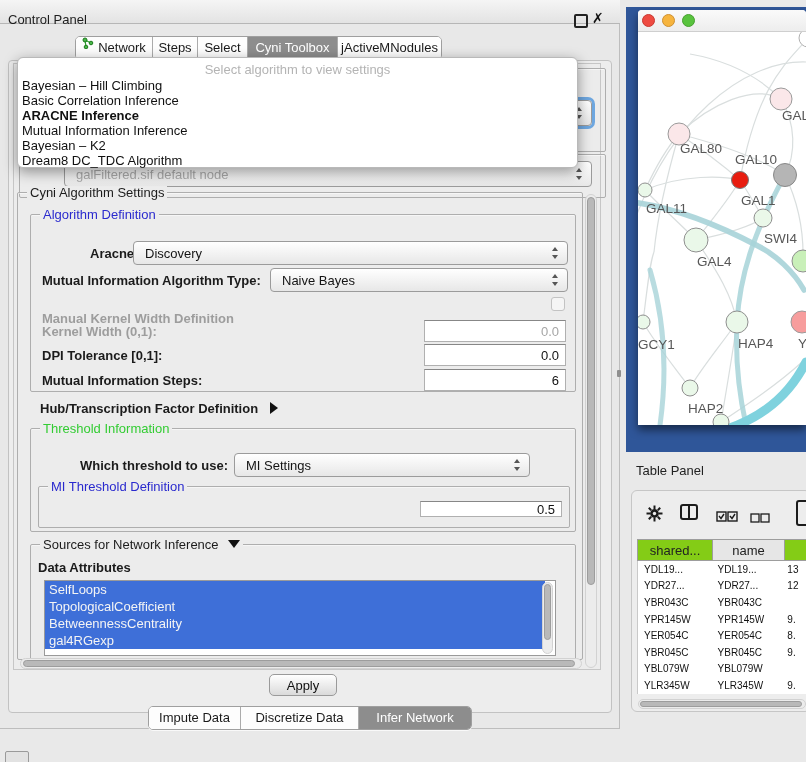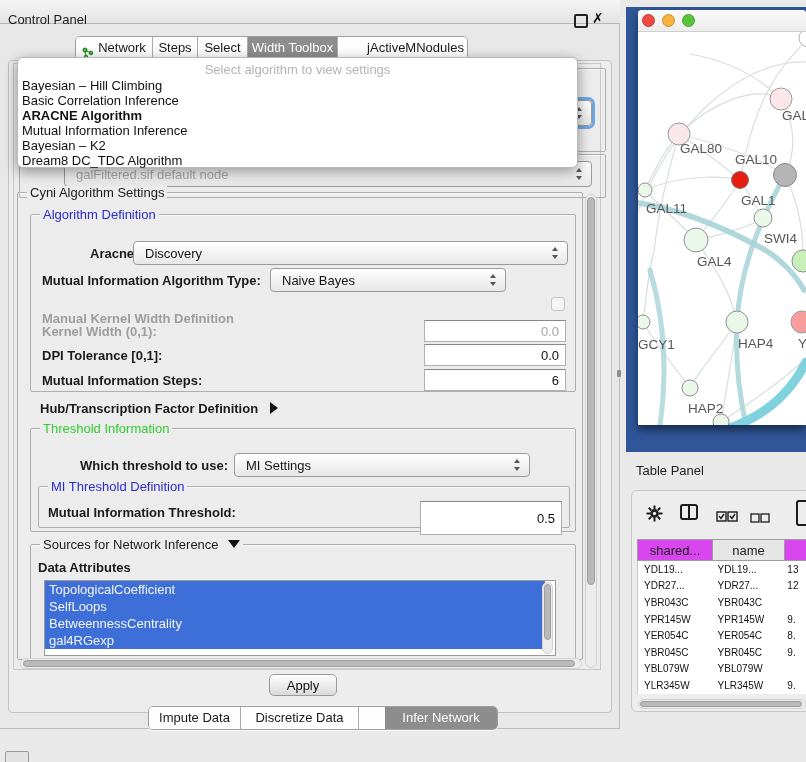--- a/index.html
+++ b/index.html
@@ -15,22 +15,22 @@
     border-bottom:1px solid #b6b6b6;box-sizing:border-box;}
   .cp-title{left:8px;top:12px;font-size:13px;color:#1d1d1d;}
   .win-float{left:574px;top:14px;width:10px;height:10px;border:2px solid #222;border-radius:2px;}
   .win-close{left:592px;top:10px;font-size:14px;font-weight:bold;color:#111;}
 
   
   .seg{display:flex;height:22px;border:1px solid #9f9f9f;border-radius:5px;background:#fdfdfd;
     overflow:hidden;box-shadow:0 1px 0 rgba(255,255,255,.7);}
   .seg .sg{height:22px;line-height:22px;text-align:center;font-size:13px;color:#1a1a1a;
     border-right:1px solid #ababab;box-sizing:border-box;background:#fdfdfd;display:flex;
-    align-items:flex-end;justify-content:center;gap:4px;}
-  .seg .sg:last-child{border-right:none;margin-left:26px;}
+    align-items:flex-start;justify-content:center;gap:4px;}
+  .seg .sg:last-child{border-right:none;}
   .seg .sg.sel{background:#8d8d8d;color:#fff;}
   .top-tabs{left:75px;top:36px;}
 
   
   .cp-main{left:8px;top:60px;width:604px;height:653px;background:#ededed;
     border:1px solid #c2c2c2;border-radius:4px;box-sizing:border-box;}
   .viewport{left:13px;top:63px;width:588px;height:607px;border:1px solid #c6c6c6;
     background:#ececec;box-sizing:border-box;}
 
   
@@ -91,21 +91,21 @@
   .light.red{background:#ee4b42;border:1px solid #c93830;}
   .light.yellow{background:#f6b43e;border:1px solid #cf9030;}
   .light.green{background:#59c33e;border:1px solid #47a02f;}
 
   .tp-titlebar{left:620px;top:452px;width:186px;height:36px;background:#e9e9e9;}
   .tp-title{left:636px;top:463px;font-size:13px;color:#222;}
   .tp-body{left:631px;top:490px;width:180px;height:222px;background:#ededed;border:1px solid #c6c6c6;
     border-radius:6px;box-sizing:border-box;}
   .th-cell{height:22px;box-sizing:border-box;border:1px solid #9d9d9d;border-left:none;
     font-size:13px;color:#222;display:flex;align-items:center;justify-content:center;}
-  .th-blue{background:#d946ef;}
+  .th-blue{background:#84cc16;}
   .th-gray{background:#e6e6e6;}
   .td-row{display:flex;height:16.6px;align-items:center;}
   .td-cell{font-size:10px;color:#111;white-space:nowrap;overflow:hidden;}
 
   svg text{font-family:"Liberation Sans","DejaVu Sans",sans-serif;}
 </style>
 </head>
 <body>
 
 <div id="canvas">
@@ -130,21 +130,21 @@
         </span>
         <span>Network</span>
       </div>
       <div class="sg" style="width:45px">
         <span>Steps</span>
       </div>
       <div class="sg" style="width:50px">
         <span>Select</span>
       </div>
       <div class="sg sel" style="width:90px">
-        <span>Width Toolbox</span>
+        <span>Cyni Toolbox</span>
       </div>
       <div class="sg" style="width:103px">
         <span>jActiveMNodules</span>
       </div>
     </div>
   </div>
 
   <div class="abs cp-main"></div>
   <div class="abs viewport"></div>
 
@@ -155,21 +155,21 @@
   <div class="abs grp" style="left:19px;top:154px;width:587px;height:44px;"></div>
   <div class="abs cmb" style="left:64px;top:161px;width:528px;height:26px;color:#a9a9a9;">
     <span>galFiltered.sif default node</span>
     <span class="arr"></span>
   </div>
 
   <div class="abs popup">
     <div class="hint">Select algorithm to view settings</div>
     <div class="itm">Bayesian – Hill Climbing</div>
     <div class="itm">Basic Correlation Inference</div>
-    <div class="itm sel">ARACNE Algorithm</div>
+    <div class="itm sel">ARACNE Inference</div>
     <div class="itm">Mutual Information Inference</div>
     <div class="itm">Bayesian – K2</div>
     <div class="itm">Dream8 DC_TDC Algorithm</div>
   </div>
 
   <div class="abs grp" style="left:17px;top:192px;width:566px;height:468px;"></div>
   <div class="abs grp-title t-black" style="left:27px;top:186px;">Cyni Algorithm Settings</div>
 
   <div class="abs sb-track-v" style="left:585px;top:194px;width:12px;height:474px;">
     <div class="sb-thumb" style="position:absolute;left:1px;top:2px;width:8px;height:388px;"></div>
@@ -178,21 +178,21 @@
   <div class="abs grp" style="left:30px;top:214px;width:546px;height:178px;"></div>
   <div class="abs grp-title t-blue" style="left:40px;top:208px;">Algorithm Definition</div>
 
   <div class="abs lbl" style="left:42px;top:246px;margin-left:48px;">Aracne Mode:</div>
   <div class="abs cmb" style="left:133px;top:241px;width:435px;height:24px;">
     <span>Discovery</span>
     <span class="arr"></span>
   </div>
 
   <div class="abs lbl" style="left:42px;top:273px;">Mutual Information Algorithm Type:</div>
-  <div class="abs cmb" style="left:270px;top:268px;width:236px;height:24px;">
+  <div class="abs cmb" style="left:270px;top:268px;width:298px;height:24px;">
     <span>Naive Bayes</span>
     <span class="arr"></span>
   </div>
 
   <div class="abs lbl dis" style="left:42px;top:297px;margin-top:14px;">Manual Kernel Width Definition</div>
   <div class="abs chk" style="left:551px;top:297px;"></div>
 
   <div class="abs lbl dis" style="left:42px;top:324px;">Kernel Width (0,1):</div>
   <div class="abs fld dis" style="left:424px;top:320px;width:142px;height:22px;">0.0</div>
 
@@ -211,33 +211,32 @@
   <div class="abs grp-title t-green" style="left:40px;top:422px;">Threshold Information</div>
 
   <div class="abs lbl" style="left:80px;top:458px;">Which threshold to use:</div>
   <div class="abs cmb" style="left:234px;top:453px;width:296px;height:24px;">
     <span>MI Settings</span>
     <span class="arr"></span>
   </div>
 
   <div class="abs grp" style="left:38px;top:486px;width:532px;height:42px;"></div>
   <div class="abs grp-title t-blue" style="left:48px;top:480px;">MI Threshold Definition</div>
-  <div class="abs lbl" style="left:48px;top:505px;">Mutual Information Threshold:</div>
-  <div class="abs fld" style="left:420px;top:501px;width:142px;height:34px;">0.5</div>
+  <div class="abs fld" style="left:420px;top:501px;width:142px;height:16px;">0.5</div>
 
   <div class="abs grp" style="left:30px;top:544px;width:546px;height:116px;"></div>
   <div class="abs grp-title t-black" style="left:40px;top:538px;">
     <span>Sources for Network Inference</span>
     <span class="tri-down" style="margin-left:6px;"></span>
   </div>
   <div class="abs lbl" style="left:38px;top:560px;">Data Attributes</div>
 
   <div class="abs attr-list" style="left:44px;top:580px;width:512px;height:76px;">
+    <div class="attr-item" style="width: 496px; background: rgb(62, 111, 216);">SelfLoops</div>
     <div class="attr-item" style="width: 496px; background: rgb(62, 111, 216);">TopologicalCoefficient</div>
-    <div class="attr-item" style="width: 496px; background: rgb(62, 111, 216);">SelfLoops</div>
     <div class="attr-item" style="width: 496px; background: rgb(62, 111, 216);">BetweennessCentrality</div>
     <div class="attr-item" style="width: 496px; background: rgb(62, 111, 216);">gal4RGexp</div>
   </div>
   <div class="abs sb-track-v" style="left:542px;top:582px;width:11px;height:72px;">
     <div class="sb-thumb" style="position:absolute;left:1px;top:1px;width:7px;height:56px;"></div>
   </div>
 
   <div class="abs sb-track-v" style="left:20px;top:658px;width:562px;height:11px;">
     <div class="sb-thumb" style="position:absolute;left:2px;top:1px;width:552px;height:7px;"></div>
   </div>

